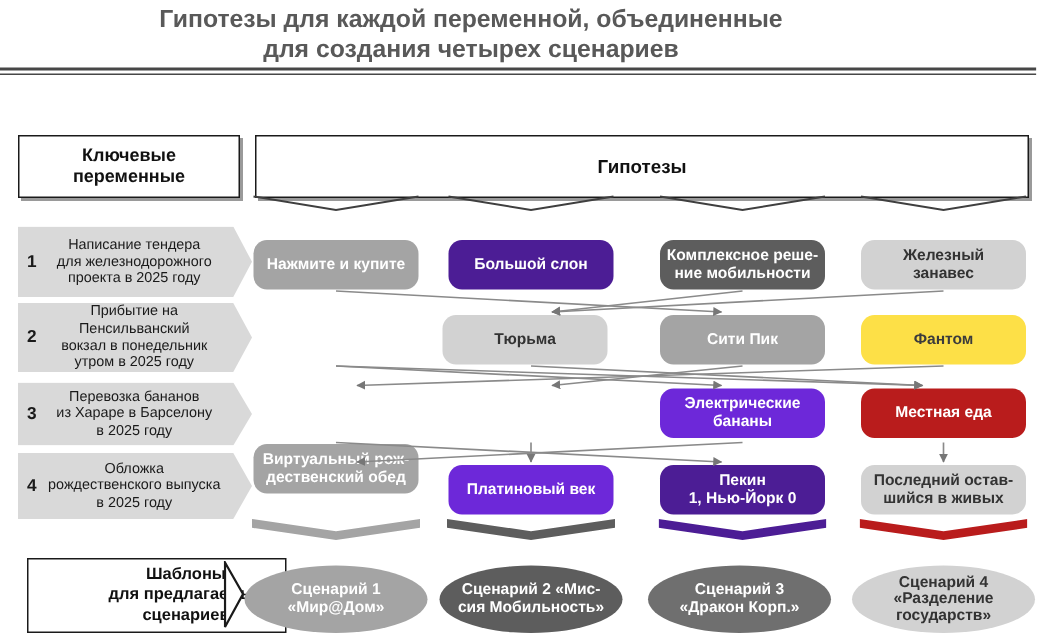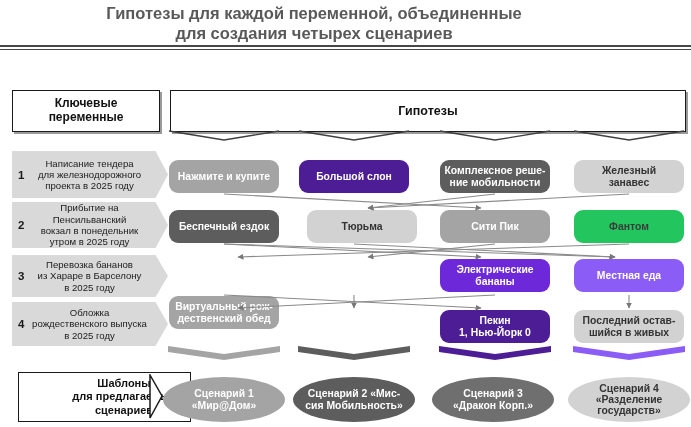--- a/index.html
+++ b/index.html
@@ -31,23 +31,23 @@
     font-weight:bold;font-size:10.4px;line-height:1.12;white-space:pre-line;padding:1px 2px;box-sizing:border-box;}
   .ellipse{position:absolute;width:122px;height:45px;border-radius:50%;top:377px;
     display:flex;align-items:center;justify-content:center;text-align:center;
     font-weight:bold;font-size:10.4px;line-height:1.08;white-space:pre-line;}
 
   .tone-darkest{background:#6d28d9;color:#fff;}
   .tone-dark{background:#5d5d5d;color:#fff;}
   .tone-mid{background:#4c1d95;color:#fff;}
   .tone-mid2{background:#6f6f6f;color:#fff;}
   .tone-lmid{background:#a4a4a4;color:#fff;}
-  .tone-light-w{background:#8b5cf6;color:#fff;}
+  .tone-light-w{background:#b91c1c;color:#fff;}
   .tone-light-dk{background:#d2d2d2;color:#333;}
-  .tone-xlight{background:#22c55e;color:#3c3c3c;}
+  .tone-xlight{background:#fde047;color:#3c3c3c;}
 
   .chev-out{position:absolute;top:130px;width:112px;height:13px;}
   .chev-fill{position:absolute;top:346px;width:112px;height:14px;
     clip-path:polygon(0 0,50% 58%,100% 0,100% 42%,50% 100%,0 42%);}
   .tpl-arrow{position:absolute;left:149px;top:374px;width:15px;height:45px;}
 
   #connections{position:absolute;left:0;top:0;width:691px;height:427px;pointer-events:none;}
 </style>
 </head>
 <body>
@@ -100,31 +100,31 @@
 в 2025 году</div>
   </div>
 
   <div class="cell tone-lmid" style="left:169px;top:160px">Нажмите и купите</div>
   <div class="cell tone-mid" style="left:299px;top:160px">Большой слон</div>
   <div class="cell tone-light-dk" style="left:574px;top:160px">Железный
 занавес</div>
   <div class="cell tone-dark" style="left:440px;top:160px">Комплексное реше-
 ние мобильности</div>
 
-  <div class="cell tone-dark" style="left:169px;top:210px">Беспечный ездок</div>
-  <div class="cell tone-light-dk" style="left:307px;top:210px">Тюрьма</div>
+  <div class="cell tone-light-dk" style="left:295px;top:210px">Тюрьма</div>
   <div class="cell tone-lmid" style="left:440px;top:210px">Сити Пик</div>
   <div class="cell tone-xlight" style="left:574px;top:210px">Фантом</div>
 
   <div class="cell tone-darkest" style="left:440px;top:259px">Электрические
 бананы</div>
   <div class="cell tone-light-w" style="left:574px;top:259px">Местная еда</div>
 
   <div class="cell tone-lmid" style="left:169px;top:296px">Виртуальный рож-
 дественский обед</div>
+  <div class="cell tone-darkest" style="left:299px;top:310px">Платиновый век</div>
   <div class="cell tone-mid" style="left:440px;top:310px">Пекин
 1, Нью-Йорк 0</div>
   <div class="cell tone-light-dk" style="left:574px;top:310px">Последний остав-
 шийся в живых</div>
 
   <div class="chev-fill tone-lmid" style="left:168px"></div>
   <div class="chev-fill tone-dark" style="left:298px"></div>
   <div class="chev-fill tone-mid" style="left:439px"></div>
   <div class="chev-fill tone-light-w" style="left:573px"></div>
 

